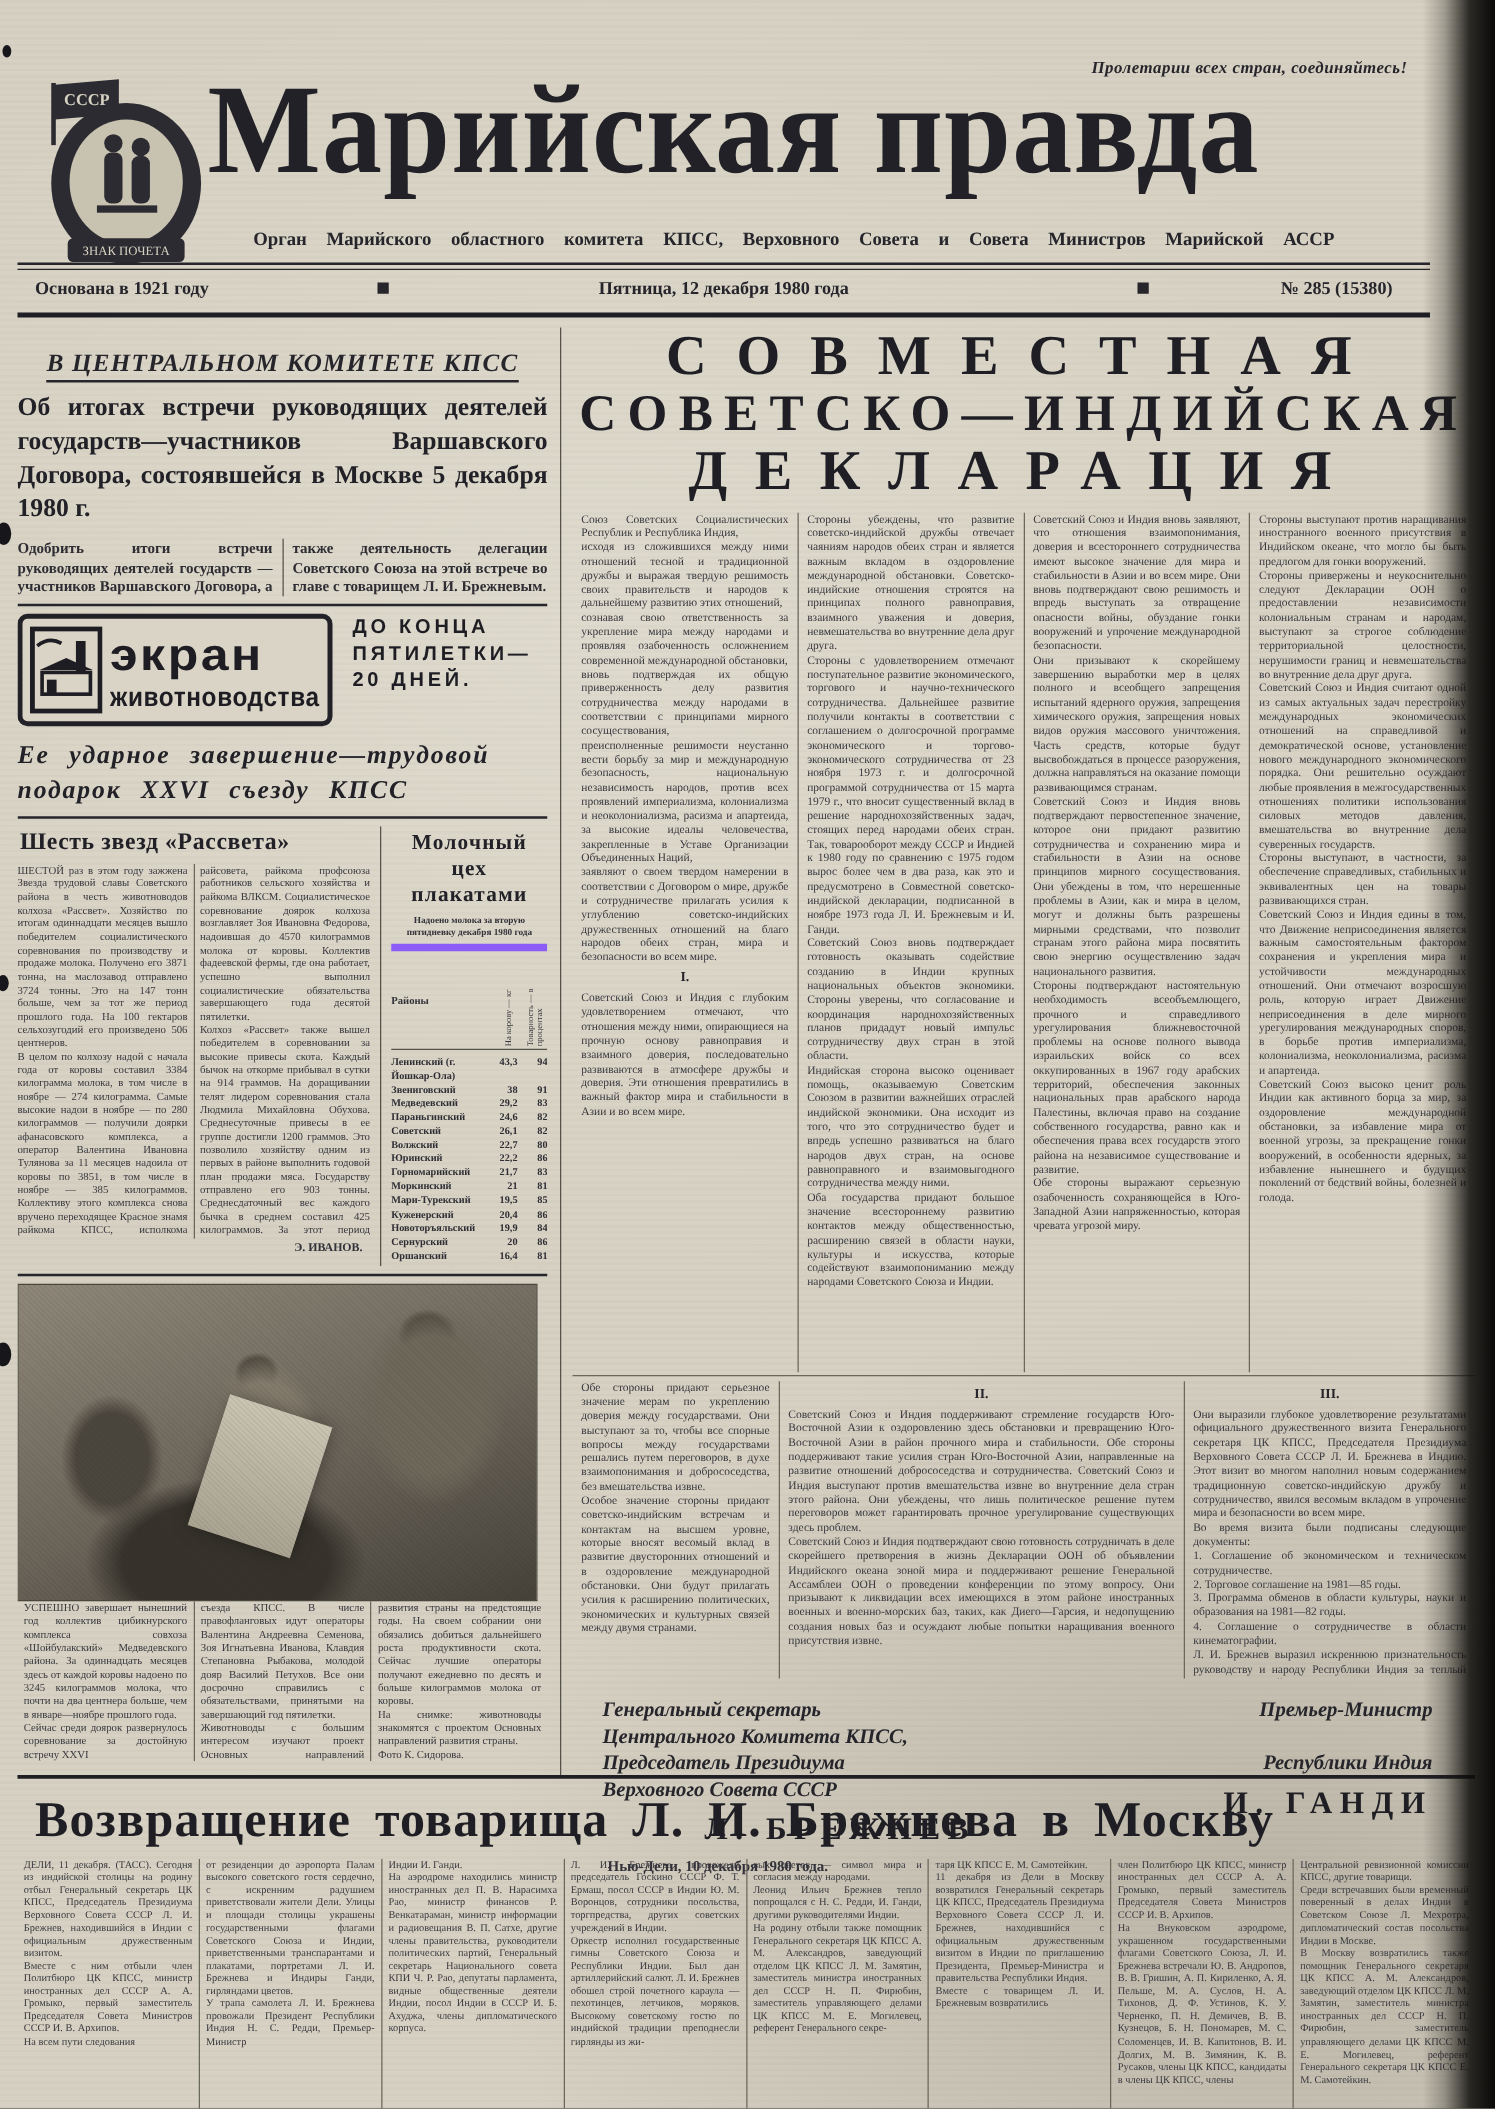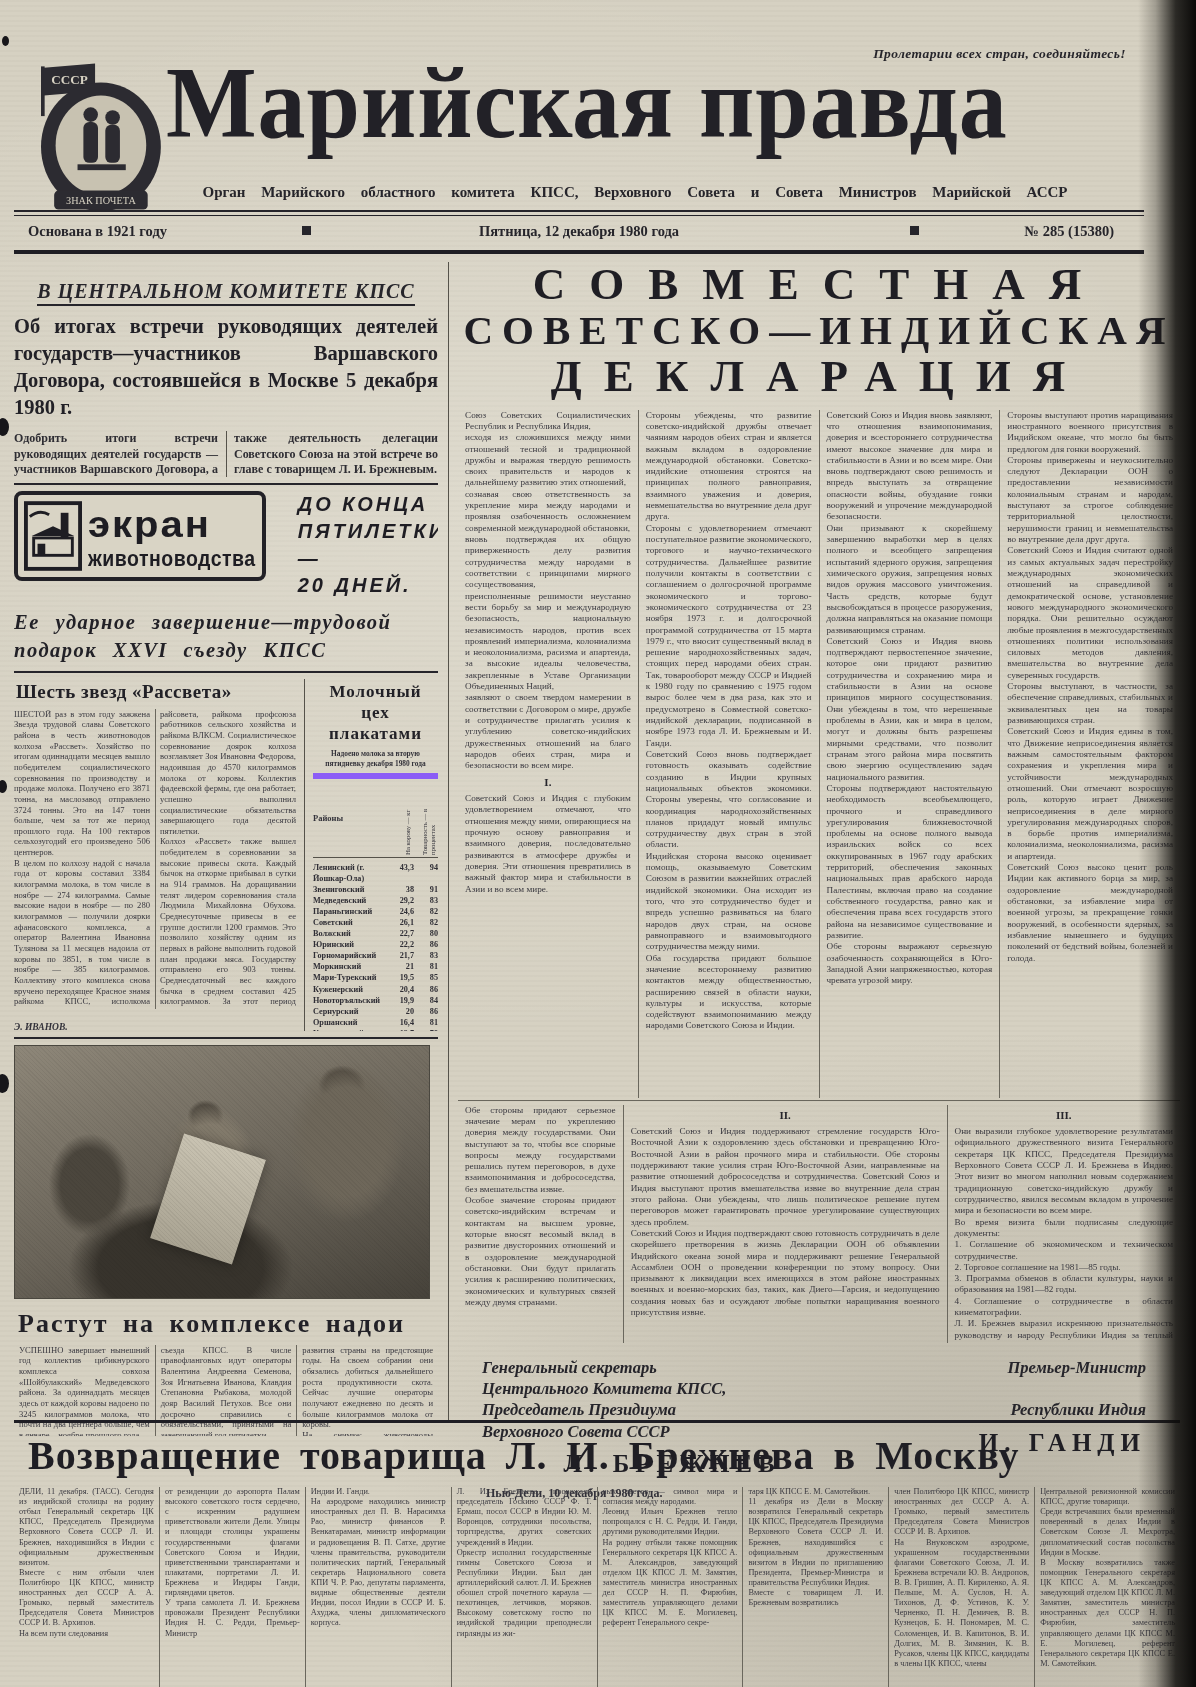--- a/index.html
+++ b/index.html
@@ -43,31 +43,31 @@
   
   .ekran-row{display:flex;align-items:flex-start;margin-top:4px;}
   .ekran-logo{width:252px;height:90px;border:4px solid #222127;border-radius:8px;display:flex;align-items:center;
     padding:4px 6px;box-sizing:border-box;background:#d9d4c5;}
   .ekran-pic{width:58px;height:70px;flex:none;}
   .ekran-words{margin-left:6px;line-height:1;}
   .ekran-w1{font-family:"Liberation Sans","DejaVu Sans",sans-serif;font-weight:bold;font-size:40px;
     color:#1e1d23;letter-spacing:2px;transform:scaleY(.9);transform-origin:left top;}
   .ekran-w2{font-family:"Liberation Sans","DejaVu Sans",sans-serif;font-weight:bold;font-size:19.5px;
     color:#1e1d23;letter-spacing:.5px;margin-top:2px;transform:scaleY(1.1);transform-origin:left top;}
-  .ekran-count{margin-left:32px;font-family:"Liberation Sans","DejaVu Sans",sans-serif;font-weight:bold;
-    font-size:20px;letter-spacing:3px;line-height:1.35;color:#1e1d23;font-style:italic;}
+  .ekran-count{margin-left:16px;font-family:"Liberation Sans","DejaVu Sans",sans-serif;font-weight:bold;
+    font-size:16px;letter-spacing:3px;line-height:1.35;color:#1e1d23;}
   .slogan{margin-top:10px;font-size:20.5px;font-weight:bold;font-style:italic;letter-spacing:1.5px;
     word-spacing:9px;line-height:1.35;color:#222127;}
   
   .rm-row{display:flex;height:352px;overflow:hidden;}
   .rassvet{width:282px;flex:none;padding-right:8px;}
   .r-title{font-size:19px;font-weight:bold;letter-spacing:.5px;color:#222127;margin:2px 0 6px 2px;}
   .r-cols{column-count:2;column-gap:10px;column-rule:1px solid #6a675d;font-size:8.6px;line-height:1.24;
     text-align:justify;height:300px;overflow:hidden;color:#3a3940;}
-  .r-sign{text-align:left;font-weight:bold;font-size:9.5px;margin-top:13px;padding-right:6px;font-style:italic;}
+  .r-sign{text-align:right;font-weight:bold;font-size:9.5px;margin-top:3px;padding-right:6px;}
   .milk{flex:1;border-left:1px solid #55524a;padding-left:8px;overflow:hidden;}
   .m-title{font-size:17px;font-weight:bold;text-align:center;line-height:1.25;letter-spacing:1px;color:#222127;margin-top:2px;}
   .m-note{font-size:7.4px;font-weight:bold;text-align:center;margin-top:5px;line-height:1.25;color:#33323a;}
   .m-headrow{display:flex;align-items:flex-end;border-top:6px solid #8b5cf6;border-bottom:1px solid #55524a;
     margin-top:5px;height:74px;padding:2px 0;}
   .m-regions{flex:1;font-size:8.5px;font-weight:bold;align-self:center;}
   .m-vh{writing-mode:vertical-rl;transform:rotate(180deg);font-size:6.8px;line-height:1.15;height:70px;
     width:17px;text-align:left;color:#33323a;}
   .mrow{display:flex;font-size:8.2px;font-weight:bold;line-height:1.35;color:#2f2e35;}
   .mrow.first{margin-top:4px;}
@@ -294,21 +294,20 @@
               <span class="mv">79</span>
             </div>
 
         </div>
       </div>
 
       <hr class="rule2">
 
       <div class="photo"></div>
 
-      <div class="n-title">Растут на комплексе надои</div>
       <div class="n-cols">
         <div class="n-col pre">УСПЕШНО завершает нынешний год коллектив цибикнурского комплекса совхоза «Шойбулакский» Медведевского района. За одиннадцать месяцев здесь от каждой коровы надоено по 3245 килограммов молока, что почти на два центнера больше, чем в январе—ноябре прошлого года.
 Сейчас среди доярок развернулось соревнование за достойную встречу XXVI</div>
         <div class="n-col pre">съезда КПСС. В числе правофланговых идут операторы Валентина Андреевна Семенова, Зоя Игнатьевна Иванова, Клавдия Степановна Рыбакова, молодой дояр Василий Петухов. Все они досрочно справились с обязательствами, принятыми на завершающий год пятилетки.
 Животноводы с большим интересом изучают проект Основных направлений экономического и социального</div>
         <div class="n-col pre">развития страны на предстоящие годы. На своем собрании они обязались добиться дальнейшего роста продуктивности скота. Сейчас лучшие операторы получают ежедневно по десять и больше килограммов молока от коровы.
 На снимке: животноводы знакомятся с проектом Основных направлений развития страны.
 Фото К. Сидорова.</div>
       </div>
     </div>

